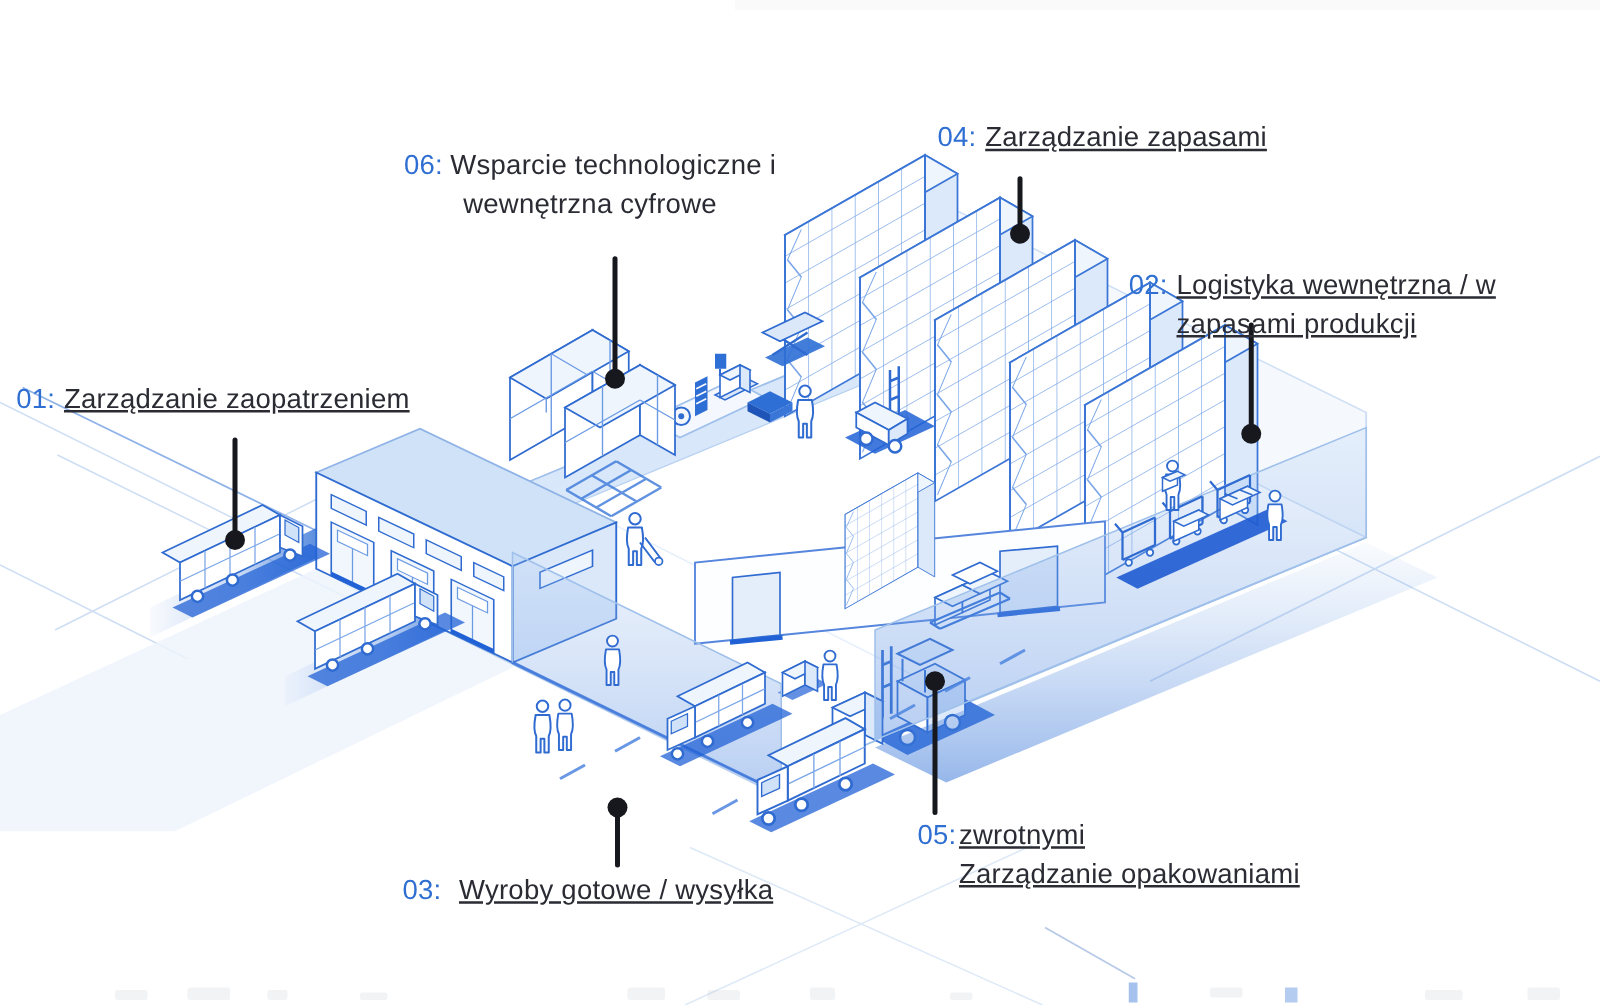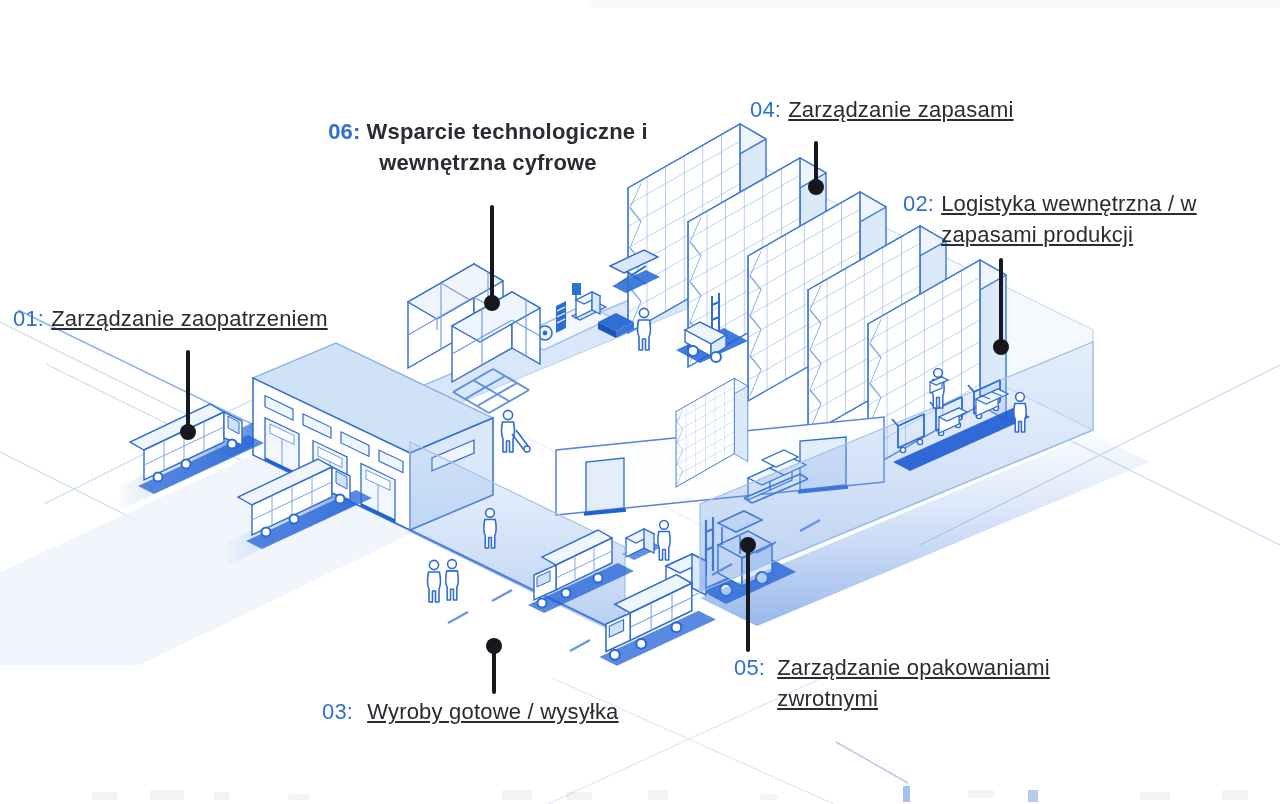--- a/index.html
+++ b/index.html
@@ -6,21 +6,21 @@
   .stage{
     position:relative;width:1280px;height:804px;overflow:hidden;background:#ffffff;
     font-family:"Liberation Sans", sans-serif;
   }
   .stage svg{position:absolute;inset:0;}
   .lbl{
     position:absolute;display:flex;align-items:flex-start;
     font-size:22px;line-height:31px;color:#2a2b33;letter-spacing:.2px;white-space:nowrap;
   }
   .lbl .num{color:#2f6fd2;margin-right:7px;}
-  .lbl .num.tight{margin-right:12px;}
+  .lbl .num.tight{margin-right:2px;}
   .lbl .num.wide{margin-right:14px;}
   .lbl .txt .ln{display:block;text-decoration:underline;}
   .lbl.center{display:block;text-align:center;}
   .lbl.center .num{margin-right:6px;}
 </style>
 </head>
 <body>
 
 <div class="stage">
 
@@ -340,47 +340,47 @@
   </g>
 </svg>
 
 <div class="lbl" style="left:13px;top:267px;margin-top:36px;">
   <span class="num">01:</span>
   <span class="txt">
     <span class="ln">Zarządzanie zaopatrzeniem</span>
   </span>
 </div>
 
-<div class="lbl center" style="left:300px;top:116px;width:376px;font-weight:bold;">
+<div class="lbl center" style="left:284px;top:116px;width:376px;">
   <div class="ln">
     <span class="num">06:</span><span>Wsparcie technologiczne i</span>
   </div>
   <div class="ln">wewnętrzna cyfrowe</div>
 </div>
 
 <div class="lbl" style="left:750px;top:94px;">
   <span class="num">04:</span>
   <span class="txt">
         <span class="ln">Zarządzanie zapasami</span>
       </span>
 </div>
 
-<div class="lbl" style="left:903px;top:188px;">
+<div class="lbl" style="left:903px;top:212px;">
   <span class="num">02:</span>
   <span class="txt">
     <span class="ln">Logistyka wewnętrzna / w</span>
     <span class="ln">zapasami produkcji</span>
   </span>
 </div>
 
 <div class="lbl" style="left:734px;top:652px;">
   <span class="num tight">05:</span>
   <span class="txt">
+    <span class="ln">zwrotnymi</span>
     <span class="ln">Zarządzanie opakowaniami</span>
-    <span class="ln">zwrotnymi</span>
   </span>
 </div>
 
 <div class="lbl" style="left:322px;top:696px;">
   <span class="num wide">03:</span>
   <span class="txt">
         <span class="ln">Wyroby gotowe / wysyłka</span>
       </span>
 </div>
 

